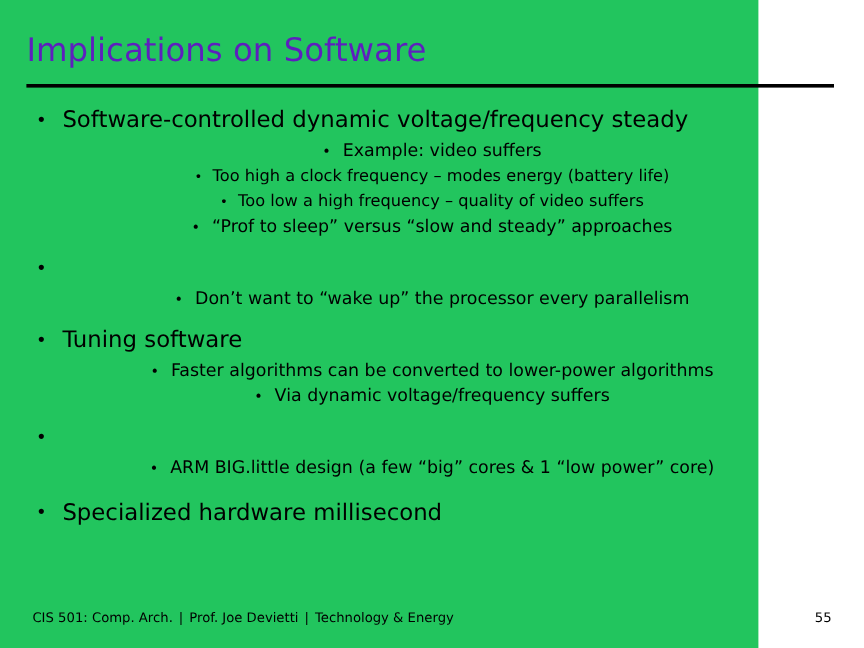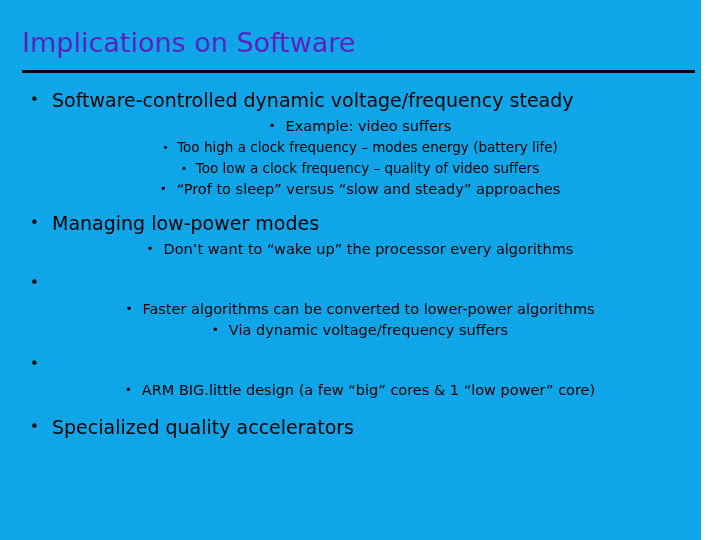--- a/index.html
+++ b/index.html
@@ -8,23 +8,23 @@
   }
   body {
     width: 720px;
     height: 540px;
     background: #ffffff;
     font-family: "DejaVu Sans", sans-serif;
     overflow: hidden;
   }
   #slide {
     position: relative;
-    width: 701px;
+    width: 632px;
     height: 540px;
-    background: #0ea5e9;
+    background: #22c55e;
     box-sizing: border-box;
   }
 
   
   #title-block {
     position: absolute;
     left: 22px;
     top: 26px;
     width: 674px;
   }
@@ -164,50 +164,50 @@
     <div class="lvl3row">
       <div class="lvl3">
         <span class="bullet">•</span>
         <span class="txt">Too high a clock frequency – modes energy (battery life)</span>
       </div>
     </div>
 
     <div class="lvl3row">
       <div class="lvl3">
         <span class="bullet">•</span>
-        <span class="txt">Too low a clock frequency – quality of video suffers</span>
+        <span class="txt">Too low a high frequency – quality of video suffers</span>
       </div>
     </div>
 
     <div class="lvl2row">
       <div class="lvl2">
         <span class="bullet">•</span>
         <span class="txt">“Prof to sleep” versus “slow and steady” approaches</span>
       </div>
     </div>
 
     <div class="gap-md"></div>
 
     <div class="lvl1">
       <span class="bullet">•</span>
-      <span class="txt">Managing low-power modes</span>
-    </div>
-    <div class="gap-sm"></div>
-
-    <div class="lvl2row">
-      <div class="lvl2">
-        <span class="bullet">•</span>
-        <span class="txt">Don’t want to “wake up” the processor every algorithms</span>
+    </div>
+    <div class="gap-sm"></div>
+
+    <div class="lvl2row">
+      <div class="lvl2">
+        <span class="bullet">•</span>
+        <span class="txt">Don’t want to “wake up” the processor every parallelism</span>
       </div>
     </div>
 
     <div class="gap-md"></div>
 
     <div class="lvl1">
       <span class="bullet">•</span>
+      <span class="txt">Tuning software</span>
     </div>
     <div class="gap-sm"></div>
 
     <div class="lvl2row">
       <div class="lvl2">
         <span class="bullet">•</span>
         <span class="txt">Faster algorithms can be converted to lower-power algorithms</span>
       </div>
     </div>
 
@@ -229,19 +229,23 @@
       <div class="lvl2">
         <span class="bullet">•</span>
         <span class="txt">ARM BIG.little design (a few “big” cores &amp; 1 “low power” core)</span>
       </div>
     </div>
 
     <div class="gap-lg"></div>
 
     <div class="lvl1">
       <span class="bullet">•</span>
-      <span class="txt">Specialized quality accelerators</span>
+      <span class="txt">Specialized hardware millisecond</span>
     </div>
 
   </div>
 
+  <div id="footer">
+    <div id="footer-left"><span>CIS 501: Comp. Arch.</span><span id="footer-sep">|</span><span>Prof. Joe Devietti</span><span id="footer-sep">|</span><span>Technology &amp; Energy</span></div>
+    <div id="page-number">55</div>
+  </div>
 
 </div>
 
 </body></html>

